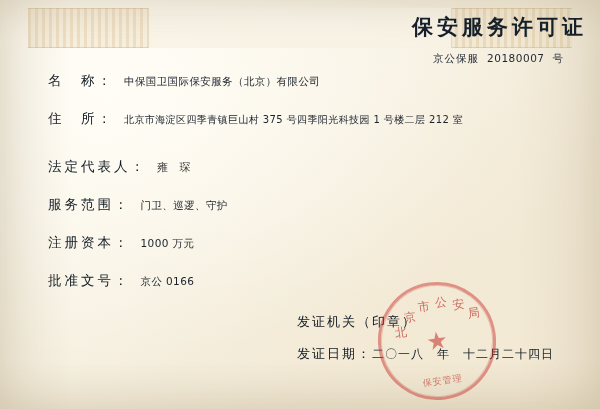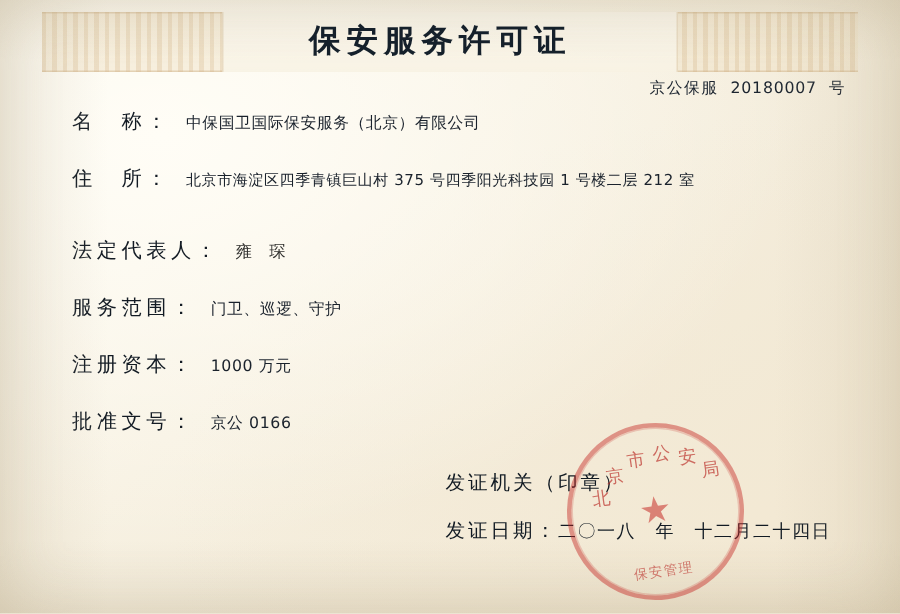--- a/index.html
+++ b/index.html
@@ -66,21 +66,21 @@
     background: linear-gradient(to bottom, #fdfaf1, #f8f2e3);
     border-left: 1px solid rgba(196,160,110,0.35);
     border-right: 1px solid rgba(196,160,110,0.35);
   }
 
   .title {
     position: absolute;
     top: 13px;
     left: 0;
     right: 13px;
-    text-align: center;
+    text-align: right;
     font-size: 21px;
     letter-spacing: 4px;
     font-weight: bold;
     color: #15202b;
     font-family: "DejaVu Sans", sans-serif;
     z-index: 3;
   }
 
   .permit-no {
     position: absolute;

